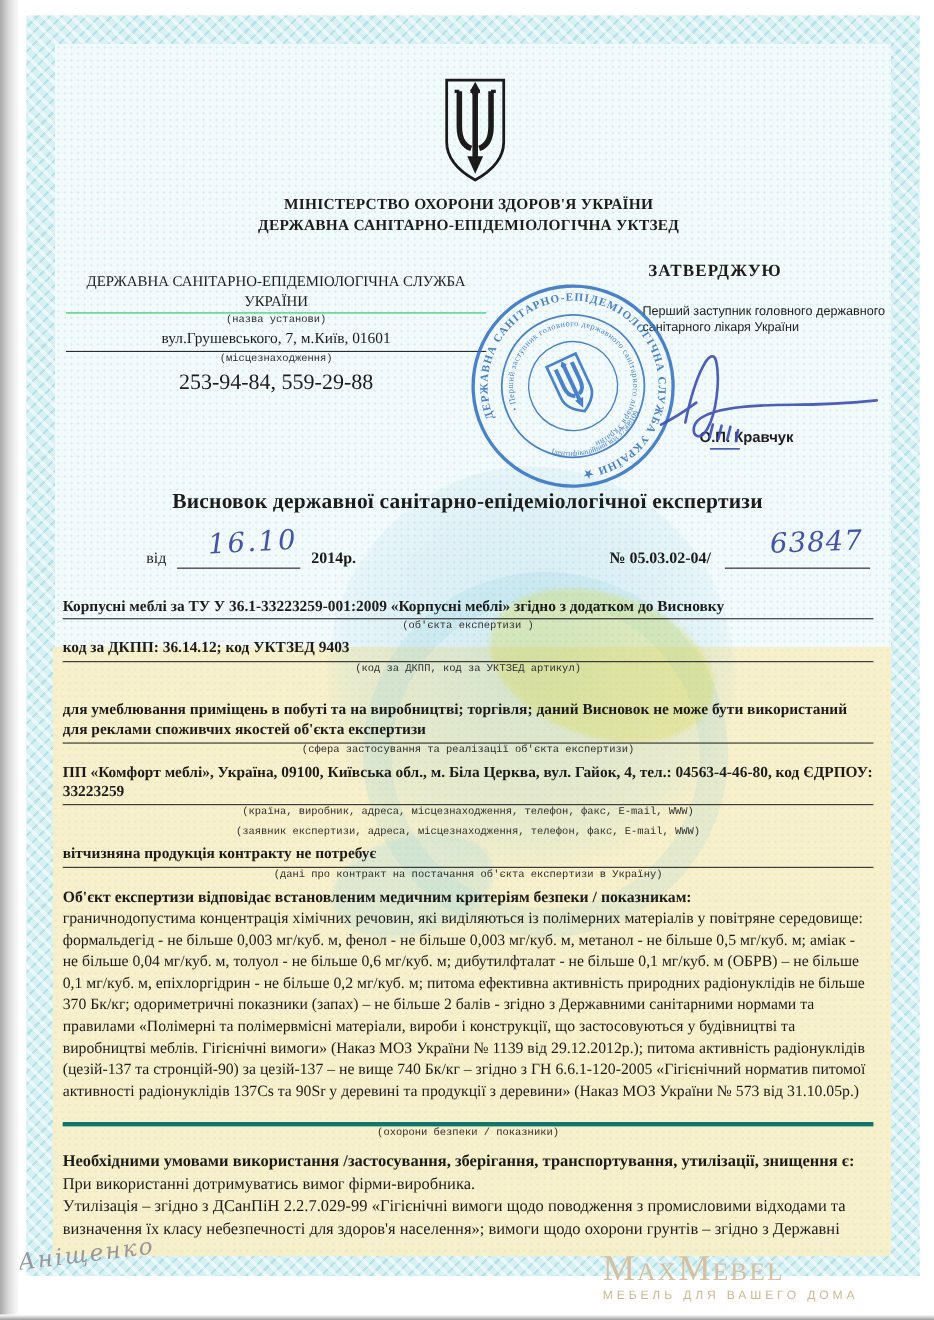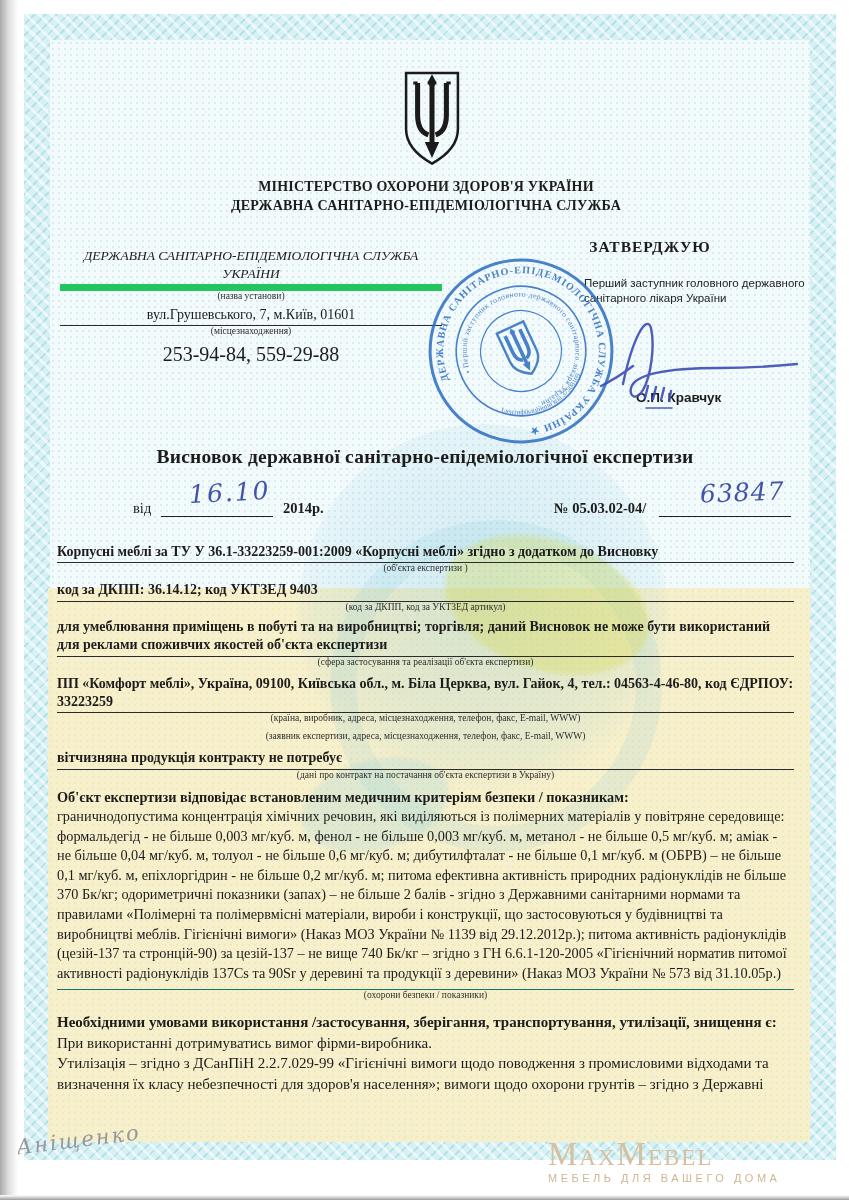--- a/index.html
+++ b/index.html
@@ -34,41 +34,41 @@
   .wm-leaf{position:absolute;left:442px;top:540px;width:210px;height:130px;border-radius:50%;
      transform:rotate(18deg);background:rgba(214,214,60,.30);filter:blur(2px);z-index:3;}
   .wm-leaf2{position:absolute;left:300px;top:760px;width:150px;height:90px;border-radius:50%;
      transform:rotate(-15deg);background:rgba(150,210,225,.25);filter:blur(2px);z-index:3;}
 
   .abs{position:absolute;z-index:5;}
   .center{text-align:center;}
   .b{font-weight:bold;}
   .ministry{left:120px;top:177px;width:612px;font-size:14px;font-weight:bold;line-height:1.38;letter-spacing:.2px;}
   .institution{left:60px;top:247px;width:382px;font-size:13.5px;line-height:1.3;}
-  .inst-name{border-bottom:7px solid #22c55e;padding-bottom:2px;font-style:italic;}
-  .cap{font-size:9.5px;color:#2e2e2e;text-align:center;line-height:1.25;}
+  .inst-name{border-bottom:1px solid #22c55e;padding-bottom:2px;}
+  .cap{font-size:9.5px;color:#2e2e2e;text-align:center;line-height:1.25;font-family:Liberation Mono, monospace;}
   .inst-addr{font-size:14px;border-bottom:1px solid #2b2b2b;margin-top:3px;padding-bottom:1px;}
   .inst-phone{font-size:20px;margin-top:3px;}
   .approve{left:520px;top:238px;width:260px;font-size:15.5px;font-weight:bold;letter-spacing:1px;text-align:center;}
   .approver-title{left:584px;top:276px;width:268px;font-size:11.5px;line-height:1.3;
      font-family:"Liberation Sans","DejaVu Sans",sans-serif;color:#222;font-weight:500;z-index:6;}
   .approver-name{left:636px;top:390px;font-size:13.5px;font-weight:bold;
      font-family:"Liberation Sans","DejaVu Sans",sans-serif;z-index:8;}
   .doc-title{left:108px;top:446px;width:634px;font-size:19.5px;font-weight:bold;text-align:center;letter-spacing:.2px;}
   .date-row{left:57px;top:490px;width:737px;height:36px;font-size:14.5px;}
   .hand{font-family:"DejaVu Serif",serif;font-style:italic;color:#4353a8;}
   .hand-date{position:absolute;left:28px;top:-12px;font-size:25px;transform:rotate(-3deg);letter-spacing:2px;}
   .hand-num{position:absolute;right:6px;top:-12px;font-size:25px;transform:rotate(-2deg);letter-spacing:1px;}
   .dline{display:inline-block;border-bottom:1.4px solid #222;}
   .content{left:57px;top:543px;width:737px;z-index:5;}
   .field-text{font-size:14px;font-weight:bold;line-height:1.32;border-bottom:1px solid #2b2b2b;padding-bottom:1px;}
   .field{margin-bottom:4px;}
-  .mt6{margin-top:6px;} .mt8{margin-top:4px;}
+  .mt6{margin-top:6px;} .mt8{margin-top:23px;}
   .para{font-size:14.3px;line-height:1.37;text-align:left;}
-  .para-wrap{border-bottom:1px solid #0f766e;padding-bottom:6px;margin-top:6px;}
+  .para-wrap{border-bottom:4px solid #0f766e;padding-bottom:18px;margin-top:6px;}
   .cond{font-size:15px;line-height:1.37;margin-top:10px;}
   .stamp-svg{left:420px;top:250px;width:202px;height:202px;z-index:7;opacity:.86;}
   .sig-svg{left:505px;top:306px;width:310px;height:116px;z-index:9;}
   .emblem-svg{left:396px;top:68px;width:72px;height:102px;}
   .brand{left:548px;top:1138px;width:296px;z-index:6;}
   .brand-name{font-variant:small-caps;font-size:33px;color:#d5c1a0;letter-spacing:2px;line-height:1;}
   .brand-tag{font-size:11px;color:#cdb78f;letter-spacing:3.5px;margin-top:1px;font-family:"Liberation Sans",sans-serif;}
   .pencil{left:16px;top:1128px;font-size:21px;color:#97979b;font-style:italic;
      transform:rotate(-7deg);letter-spacing:2px;z-index:6;font-family:"DejaVu Serif",serif;}
 </style>
@@ -90,21 +90,21 @@
     <path d="M50,20 V104" fill="none" stroke="#1b1b1b" stroke-width="7"></path>
     <path d="M50,8 l6,11 -6,11 -6,-11 Z" fill="#1b1b1b"></path>
     <path d="M30,20 V64 Q30,87 45,92" fill="none" stroke="#1b1b1b" stroke-width="7"></path>
     <path d="M70,20 V64 Q70,87 55,92" fill="none" stroke="#1b1b1b" stroke-width="7"></path>
     <path d="M40,102 L50,124 L60,102 Z" fill="#1b1b1b"></path>
     <path d="M30,20 h-6 M76,20 h-6 M56,20 h-12" stroke="#1b1b1b" stroke-width="4"></path>
   </svg>
 
   <div class="abs ministry center">
     <div>МІНІСТЕРСТВО ОХОРОНИ ЗДОРОВ'Я УКРАЇНИ</div>
-    <div>ДЕРЖАВНА САНІТАРНО-ЕПІДЕМІОЛОГІЧНА СЛУЖБА</div>
+    <div>ДЕРЖАВНА САНІТАРНО-ЕПІДЕМІОЛОГІЧНА УКТЗЕД</div>
   </div>
 
   <div class="abs institution center">
     <div class="inst-name">ДЕРЖАВНА САНІТАРНО-ЕПІДЕМІОЛОГІЧНА СЛУЖБА УКРАЇНИ</div>
     <div class="cap">(назва установи)</div>
     <div class="inst-addr">вул.Грушевського, 7,  м.Київ, 01601</div>
     <div class="cap">(місцезнаходження)</div>
     <div class="inst-phone">253-94-84, 559-29-88</div>
   </div>
 

